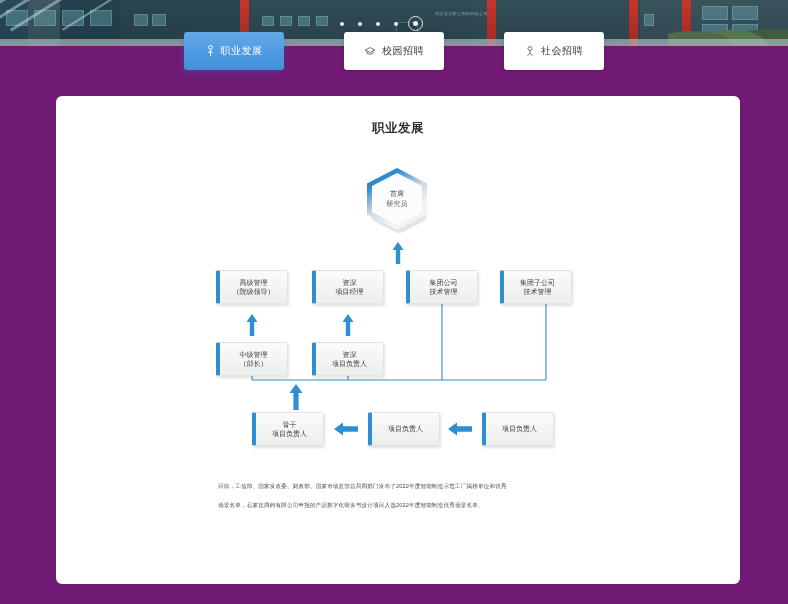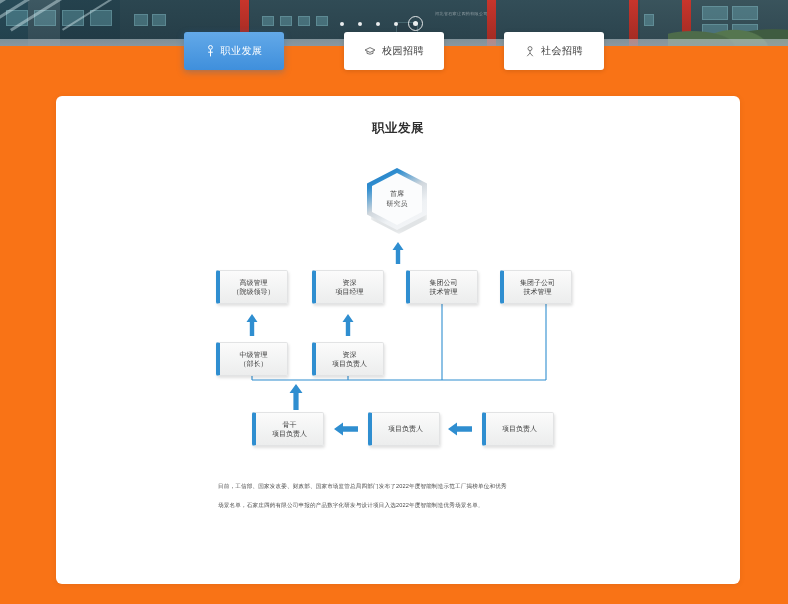--- a/index.html
+++ b/index.html
@@ -2,21 +2,21 @@
 <html><head>
 <meta charset="utf-8">
 <style>
   * { box-sizing: border-box; margin: 0; padding: 0; }
   html, body {
     width: 788px; height: 604px;
     font-family: "Liberation Sans", "DejaVu Sans", sans-serif;
     background: #f4f4f4;
     overflow: hidden;
   }
-  #root { position: relative; width: 788px; height: 604px; background: #f97316; }
+  #root { position: relative; width: 788px; height: 604px; background: #701a75; }
 
   
   .banner {
     position: absolute; left: 0; top: 0; width: 788px; height: 46px;
     overflow: hidden;
     background: #3c4a52;
   }
   .banner-photo {
     position: absolute; inset: 0;
     background:

